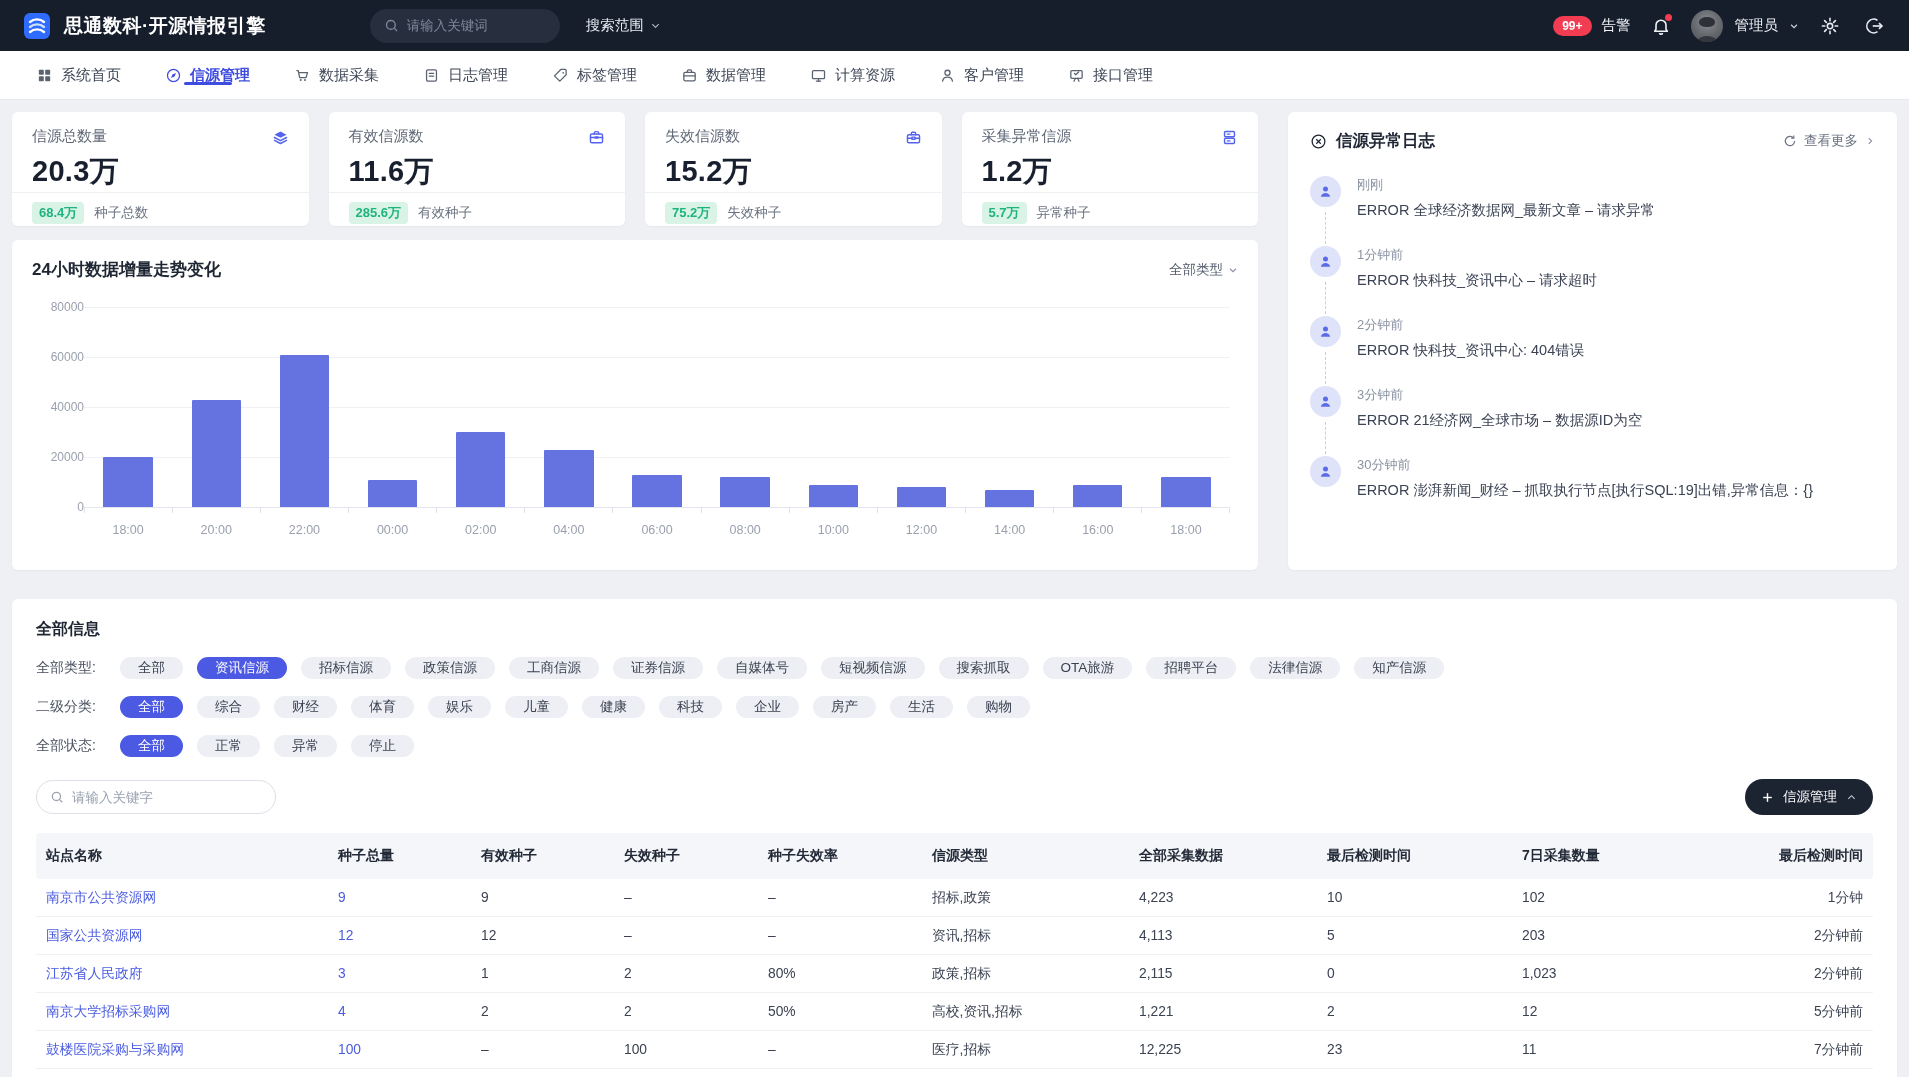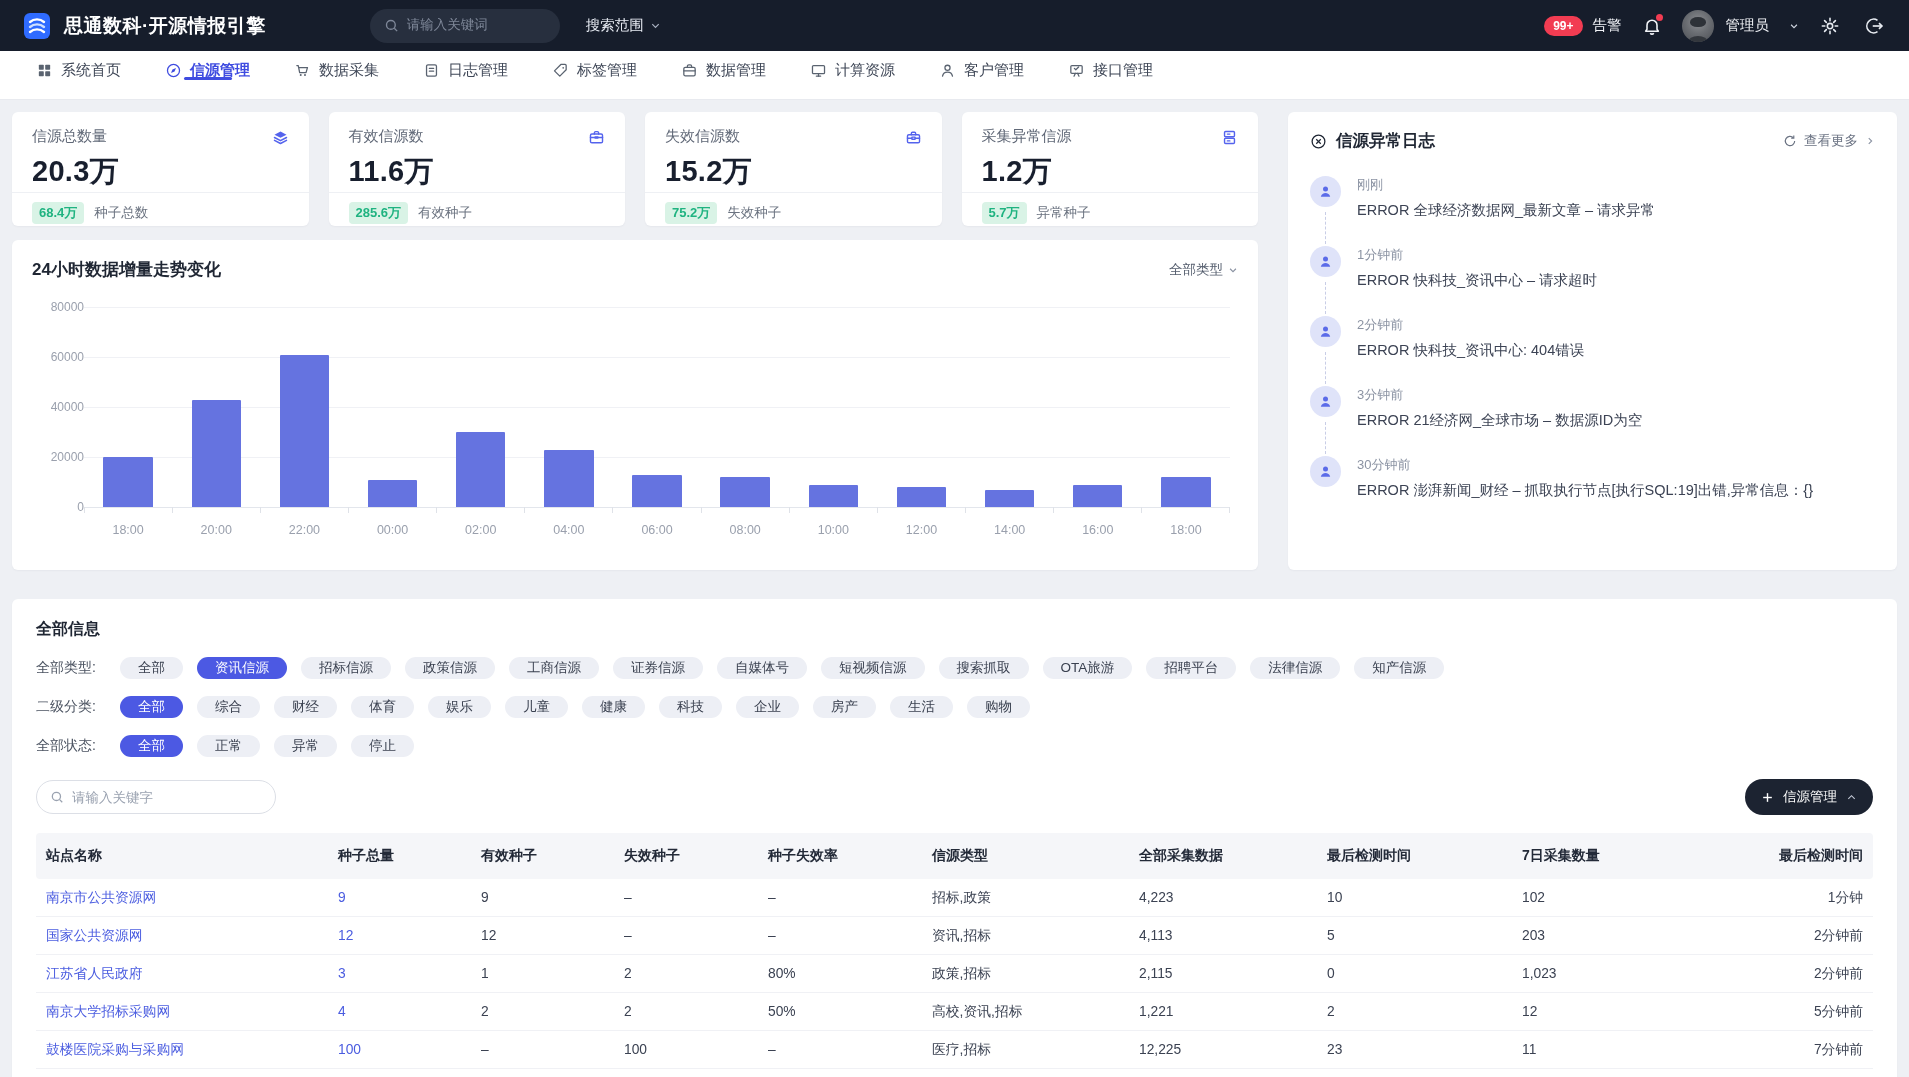--- a/index.html
+++ b/index.html
@@ -6,36 +6,36 @@
   html,body { width:1909px; height:1077px; }
   body { font-family:"Liberation Sans","DejaVu Sans",sans-serif; background:#eef0f4; color:#232a38; }
   .app { position:relative; width:1909px; height:1077px; overflow:hidden; background:#eef0f4; }
 
   
   .topbar { height:51px; background:#161d2b; display:flex; align-items:center; padding:0 22px; gap:26px; }
   .brand { display:flex; align-items:center; gap:12px; }
   .brand-logo { width:30px; height:30px; display:flex; align-items:center; justify-content:center; }
   .brand-title { color:#fff; font-size:19px; font-weight:bold; letter-spacing:.5px; white-space:nowrap; }
   .top-search { margin-left:78px; width:190px; height:34px; background:#272f3e; border-radius:17px; display:flex; align-items:center; padding:0 14px; gap:8px; }
-  .top-search input { flex:1; background:transparent; border:none; outline:none; color:#dfe4ee; font-size:13.5px; font-family:Liberation Mono, monospace; }
+  .top-search input { flex:1; background:transparent; border:none; outline:none; color:#dfe4ee; font-size:13.5px; font-family:Liberation Serif, serif; }
   .top-search input::placeholder { color:#7e8798; }
   .scope { display:flex; align-items:center; gap:6px; color:#e8ecf4; font-size:14.5px; cursor:pointer; }
   .top-right { margin-left:auto; display:flex; align-items:center; gap:18px; }
   .alert-badge { background:#f23c52; color:#fff; font-size:12px; font-weight:bold; border-radius:10px; padding:3px 9px; }
   .alert-label { color:#f2f4f8; font-size:14.5px; margin-left:-8px; }
   .bell-wrap { position:relative; width:24px; height:24px; display:flex; align-items:center; justify-content:center; cursor:pointer; }
   .bell-dot { position:absolute; top:0; right:1px; width:7px; height:7px; border-radius:50%; background:#f23c52; }
   .avatar { width:32px; height:32px; border-radius:50%; background:radial-gradient(circle at 50% 38%, #8d8f93 0%, #6a6d72 45%, #4a4d53 100%); position:relative; overflow:hidden; }
   .avatar::after { content:''; position:absolute; left:8px; top:7px; width:16px; height:10px; border-radius:50% 50% 45% 45%; background:#2e3238; }
   .avatar::before { content:''; position:absolute; left:6px; bottom:-6px; width:20px; height:12px; border-radius:50% 50% 0 0; background:#33373d; z-index:1; }
-  .username { color:#f2f4f8; font-size:14.5px; display:flex; align-items:center; gap:20px; cursor:pointer; margin-left:-6px; }
+  .username { color:#f2f4f8; font-size:14.5px; display:flex; align-items:center; gap:11px; cursor:pointer; margin-left:-6px; }
   .icon-btn { width:26px; height:26px; display:flex; align-items:center; justify-content:center; cursor:pointer; }
 
   
-  .navbar { height:49px; background:#ffffff; border-bottom:1px solid #e8eaef; display:flex; align-items:flex-start; padding:10px 14px; }
+  .navbar { height:49px; background:#ffffff; border-bottom:1px solid #e8eaef; display:flex; align-items:center; padding:10px 14px; }
   .nav-item { position:relative; display:flex; align-items:center; gap:8px; padding:0 22px; font-size:15px; color:#3f4757; cursor:pointer; }
   .nav-item .nv-ic { display:flex; color:#5a6370; }
   .nav-item.active { color:#3f4ce0; font-weight:bold; }
   .nav-item.active .nv-ic { color:#3f4ce0; }
   .nav-item.active::after { content:''; position:absolute; left:50%; transform:translateX(-50%); bottom:0; width:48px; height:3px; border-radius:2px; background:#3f4ce0; }
 
   
   .main { padding:12px 12px 0 12px; }
   .row1 { display:flex; gap:30px; }
   .left-col { width:1246px; }

